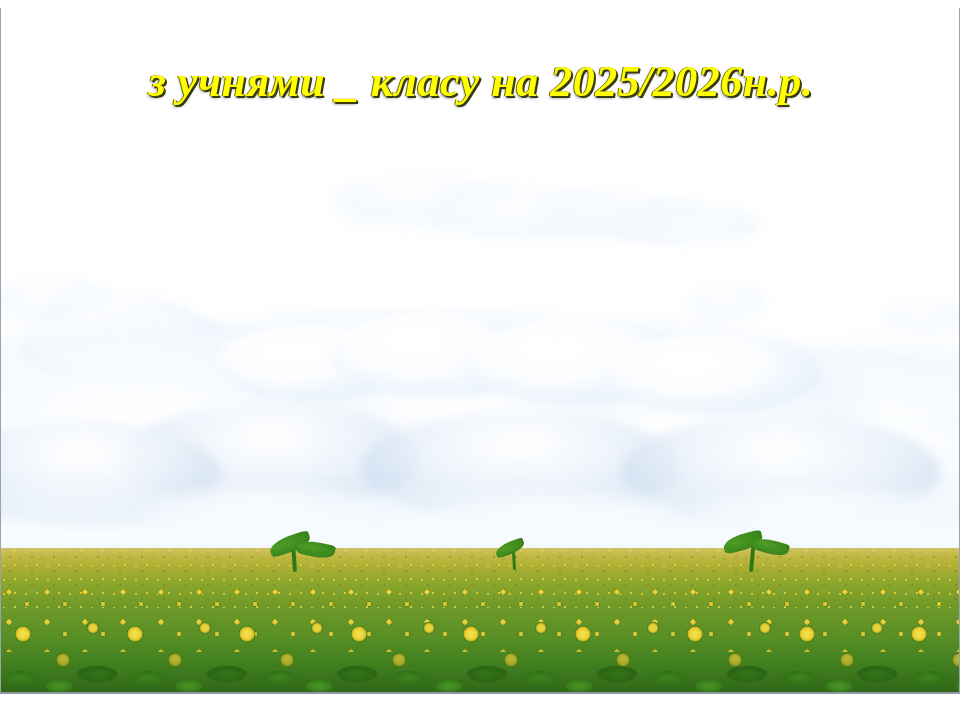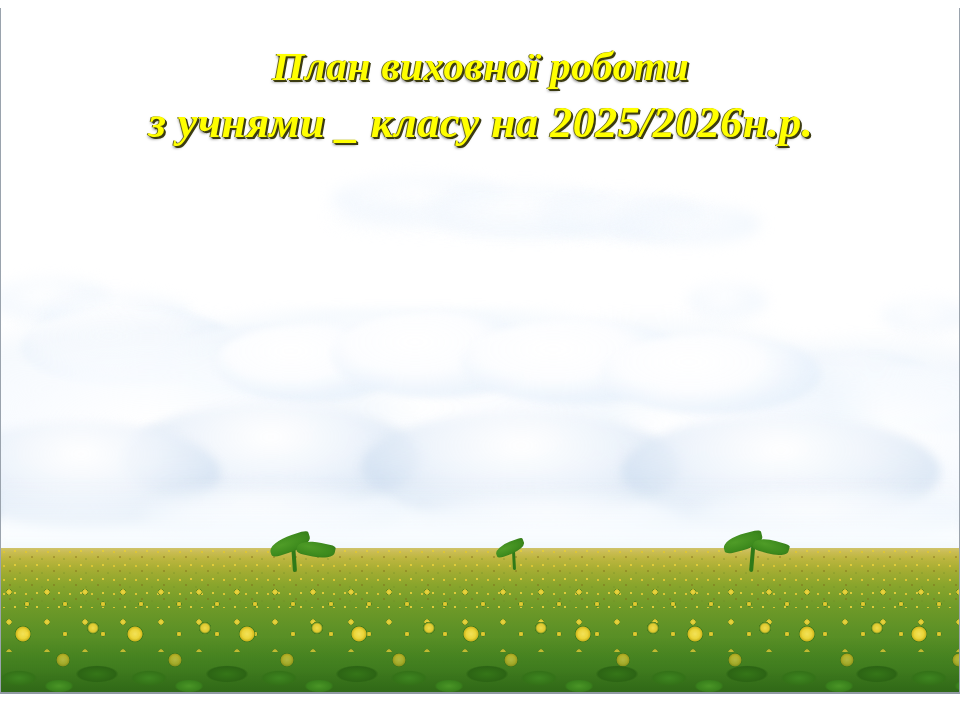--- a/index.html
+++ b/index.html
@@ -292,18 +292,17 @@
     <div class="tall-leaf" style="left:296px; top:534px; width:38px; height:15px; transform:rotate(12deg);"></div>
 
     <div class="tall-stem" style="left:748px; top:528px; width:4px; height:36px; transform:rotate(5deg);"></div>
     <div class="tall-leaf" style="left:722px; top:526px; width:40px; height:16px; transform:rotate(-14deg);"></div>
     <div class="tall-leaf" style="left:752px; top:532px; width:36px; height:14px; transform:rotate(16deg);"></div>
 
     <div class="tall-stem" style="left:512px; top:536px; width:3px; height:26px; transform:rotate(-3deg);"></div>
     <div class="tall-leaf" style="left:494px; top:534px; width:30px; height:12px; transform:rotate(-20deg);"></div>
 
     <div id="title-block">
-      <span class="title-line" id="title-line-1">План виховної роботи</span>
       <span class="title-line" id="title-line-2">з учнями  _  класу  на 2025/2026н.р.</span>
     </div>
 
   </div>
 </div>
 
 </body></html>

